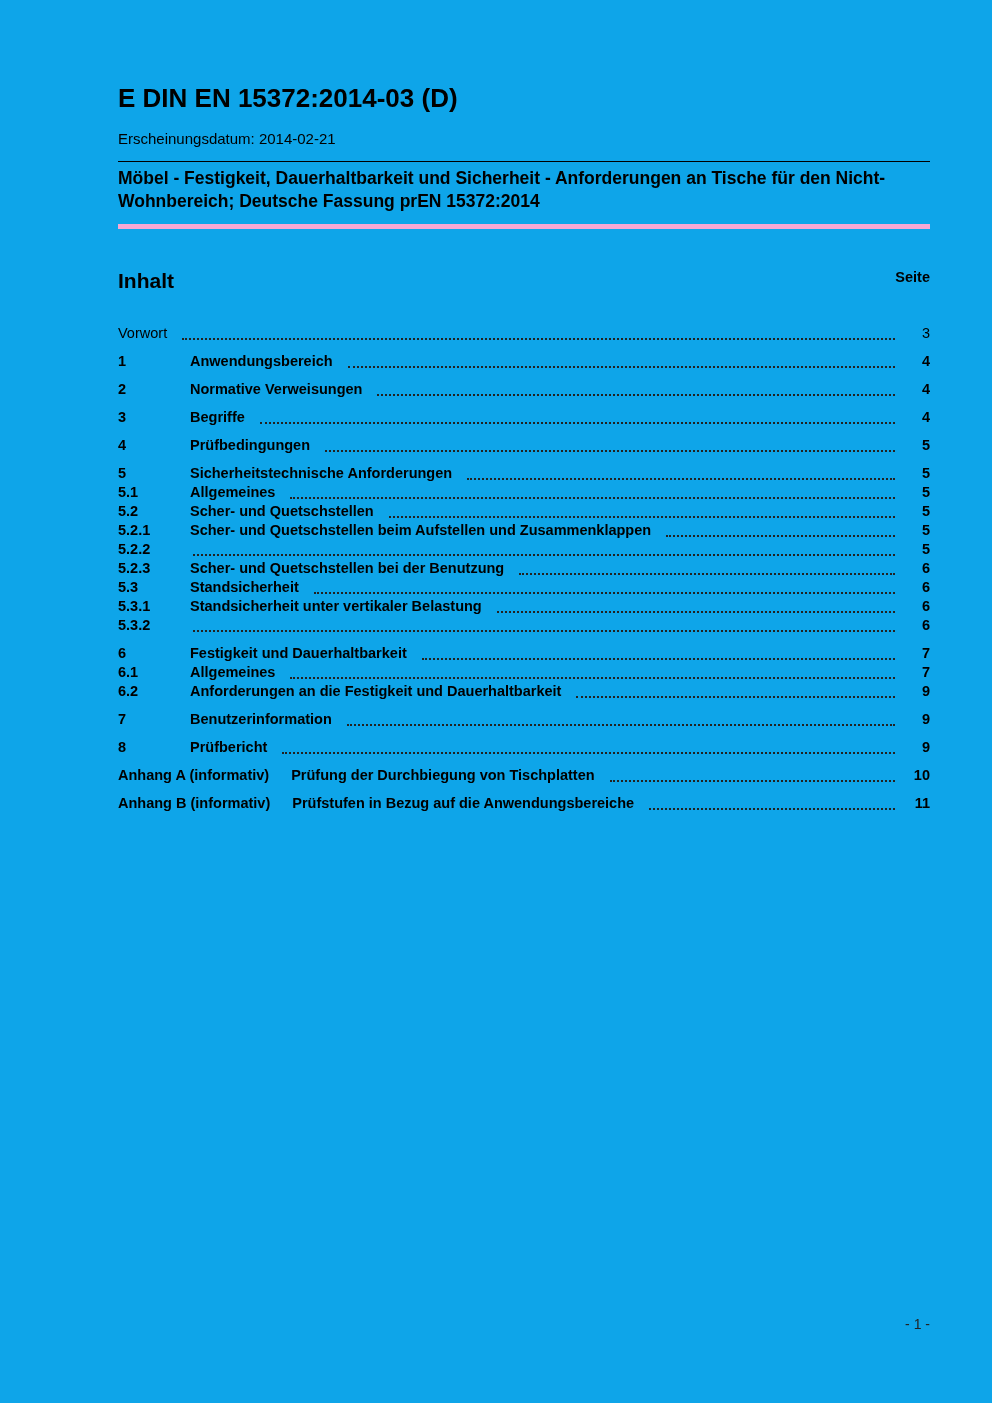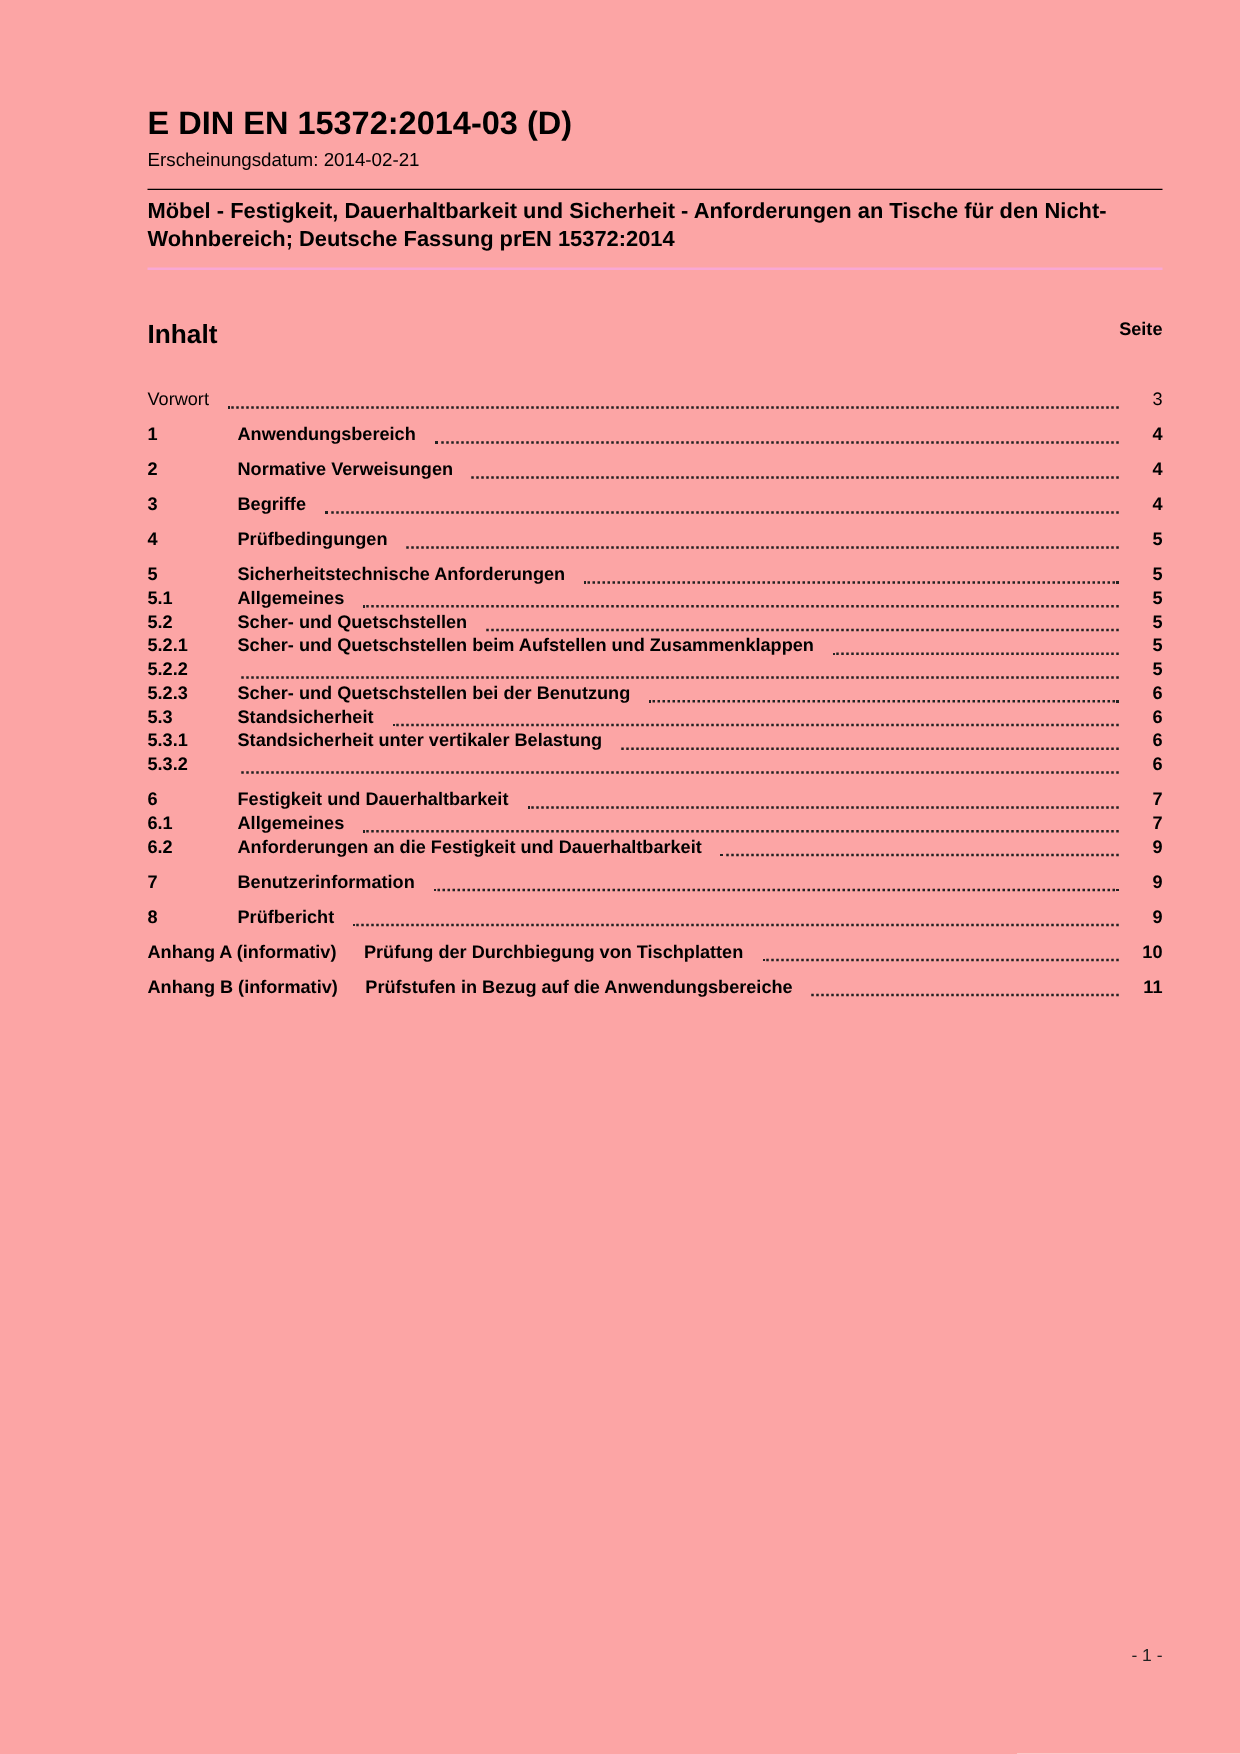--- a/index.html
+++ b/index.html
@@ -1,39 +1,39 @@
 <!DOCTYPE html>
 <html><head>
 <meta charset="utf-8">
 <style>
   * { margin: 0; padding: 0; box-sizing: border-box; }
   html, body { background: #ffffff; }
   .page {
     position: relative;
     width: 992px;
     height: 1403px;
-    background: #fca5a5;
+    background: #0ea5e9;
     color: #000000;
     font-family: "Liberation Sans", sans-serif;
     padding: 84px 62px 0 118px;
     overflow: hidden;
   }
   .doc-number {
     font-size: 26px;
     font-weight: bold;
     line-height: 1.1;
   }
   .pub-date {
     font-size: 15px;
-    margin-top: 7px;
+    margin-top: 17px;
   }
   .title-block {
     margin-top: 14px;
     border-top: 1px solid #000;
-    border-bottom: 2px solid #f9a8d4;
+    border-bottom: 5px solid #f9a8d4;
     padding: 5px 0 10px 0;
   }
   .doc-title {
     font-size: 17.5px;
     font-weight: bold;
     line-height: 1.35;
   }
   .toc-header {
     display: flex;
     justify-content: space-between;

